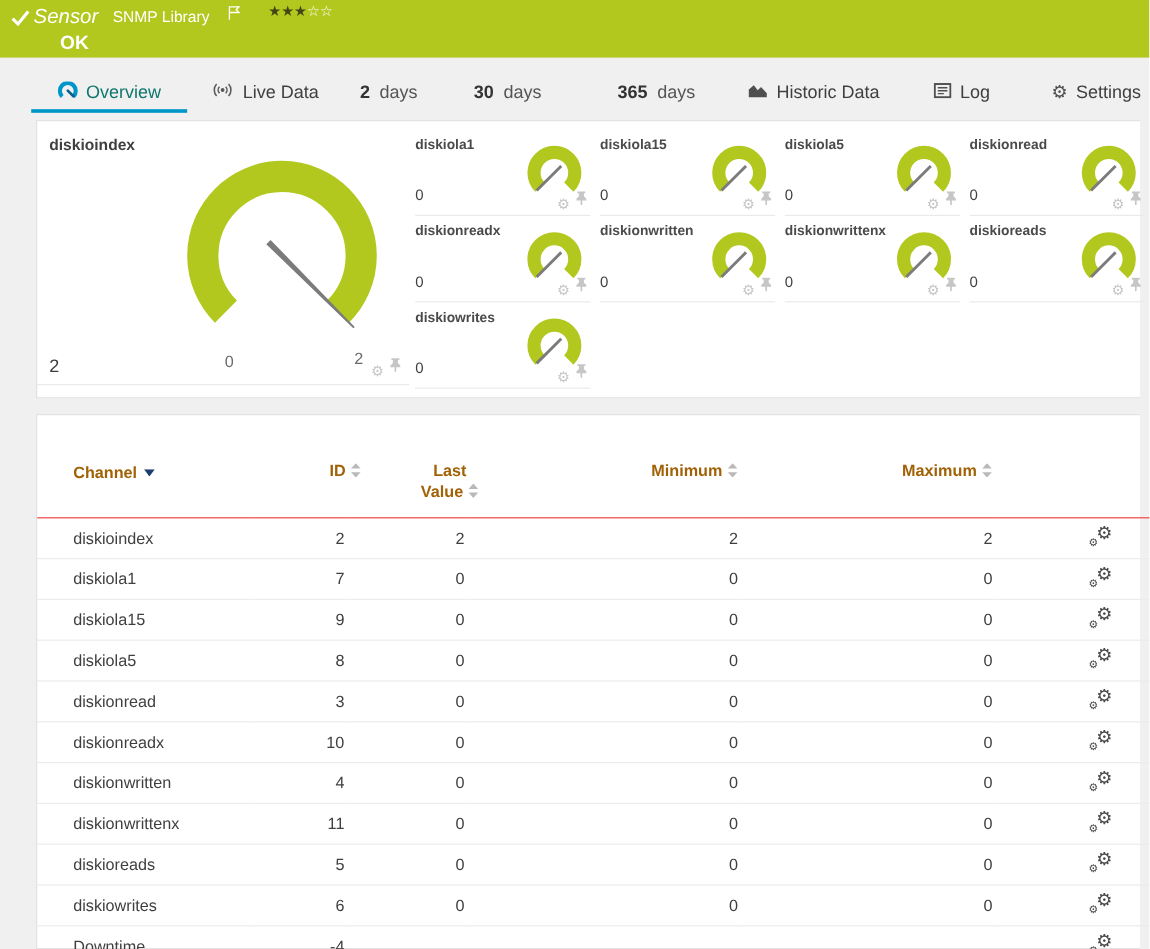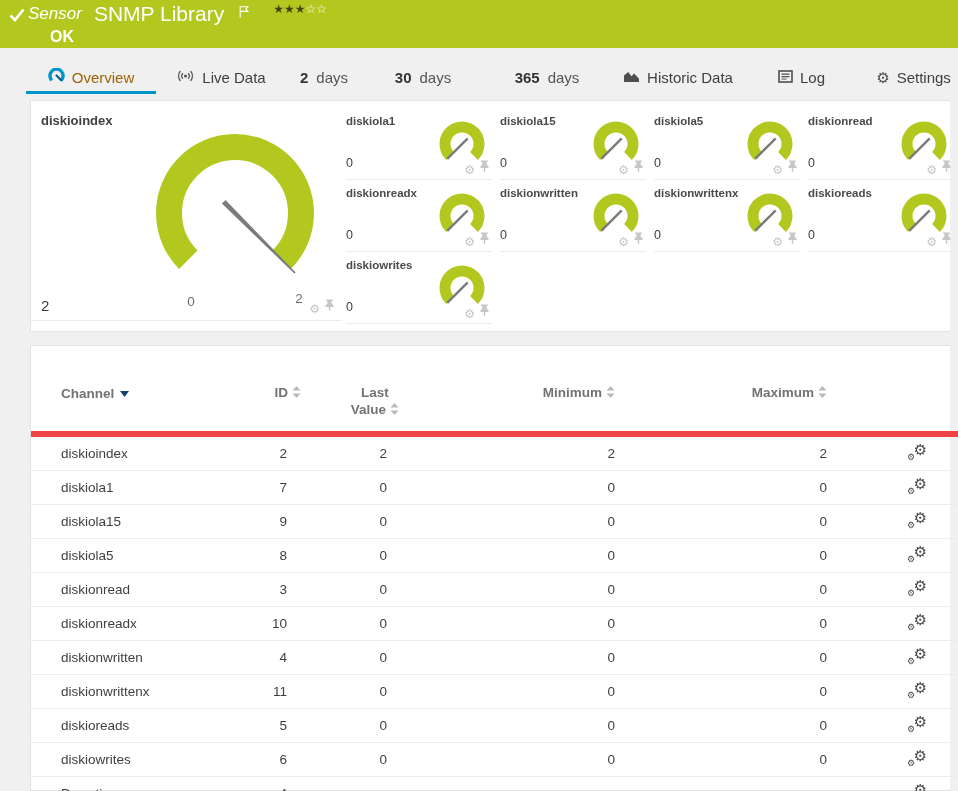--- a/index.html
+++ b/index.html
@@ -4,33 +4,33 @@
 <style>
   html,body{margin:0;padding:0;background:#fff;}
   .app{position:relative;width:958px;height:791px;background:#f0f0f0;overflow:hidden;
        font-family:"Liberation Sans",sans-serif;}
 
   
   .topbar{position:absolute;top:0;left:0;right:0;height:48px;background:#b2c81e;color:#fff;}
   .topbar .check{position:absolute;left:9px;top:8px;}
   .title-line{position:absolute;left:28px;top:3px;display:flex;align-items:flex-start;gap:12px;}
   .t-prefix{font-style:italic;font-size:17px;line-height:22px;}
-  .t-name{font-size:21px;line-height:22px;}
+  .t-name{font-size:13px;line-height:22px;}
   .flag{margin-left:3px;margin-top:1px;cursor:pointer;}
   .stars{margin-left:12px;margin-top:-1px;font-size:12px;letter-spacing:0px;cursor:pointer;}
   .star-filled{color:#424616;}
   .star-empty{color:#ffffff;}
   .status-ok{position:absolute;left:50px;top:28px;font-size:16px;font-weight:bold;}
 
   
   .tabbar{position:absolute;top:48px;left:26px;height:46px;display:flex;align-items:flex-end;}
   .tab{display:flex;align-items:center;justify-content:center;gap:7px;height:31px;
        font-size:15px;color:#3f3f3f;border-bottom:3px solid transparent;box-sizing:border-box;
        cursor:pointer;white-space:nowrap;}
-  .tab.active{color:#a16207;border-bottom-color:#0095c9;}
+  .tab.active{color:#0f766e;border-bottom-color:#0095c9;}
   .tab .num{font-weight:bold;color:#333;}
   .tab .unit{color:#555;margin-left:1px;}
   .glyph-gear{font-size:15px;color:#4f4f4f;line-height:1;}
 
   
   .panel{position:absolute;left:30px;right:8px;background:#fff;border:1px solid #e2e2e2;
          border-right:none;box-sizing:border-box;}
   .gauges-panel{top:100px;height:232px;}
   .table-panel{top:345px;height:446px;}
 
@@ -52,22 +52,22 @@
   .sg-svg{position:absolute;right:1px;top:10px;}
   .sg-value{position:absolute;left:0;bottom:9px;font-size:12.5px;color:#3f3f3f;}
   .sg-cell .cell-actions{right:2px;bottom:3px;}
 
   
   .table-panel{padding-top:38px;}
   table.channels{width:928px;border-collapse:collapse;table-layout:fixed;font-size:13.5px;}
   table.channels col.c-channel{width:180px;} table.channels col.c-id{width:80px;}
   table.channels col.c-last{width:100px;}   table.channels col.c-min{width:228px;}
   table.channels col.c-max{width:212px;}    table.channels col.c-act{width:128px;}
-  table.channels th{color:#737373;font-weight:bold;text-align:right;vertical-align:top;
-      padding:0 4px 12px 0;border-bottom:6px solid #ef4444;line-height:17px;cursor:pointer;}
+  table.channels th{color:#a16207;font-weight:bold;text-align:right;vertical-align:top;
+      padding:0 4px 12px 0;border-bottom:1px solid #ef4444;line-height:17px;cursor:pointer;}
   table.channels th.h-channel{text-align:left;padding-left:30px;}
   .lv-wrap{display:inline-block;text-align:center;margin-right:-12px;}
   .sort-arrows{display:inline-block;vertical-align:-1px;margin-left:4px;}
   .sort-desc{display:inline-block;vertical-align:1px;margin-left:6px;}
   table.channels td{border-bottom:1px solid #ececec;height:33px;color:#3f3f3f;
       text-align:right;padding:0 4px 0 0;}
   table.channels td.d-channel{text-align:left;padding-left:30px;}
   table.channels td.d-act{text-align:left;padding-left:76px;}
   .gears{position:relative;display:inline-block;width:20px;height:17px;cursor:pointer;}
   .gears .g1{position:absolute;right:0;top:-2px;font-size:15px;color:#4a4a4a;line-height:1;}

